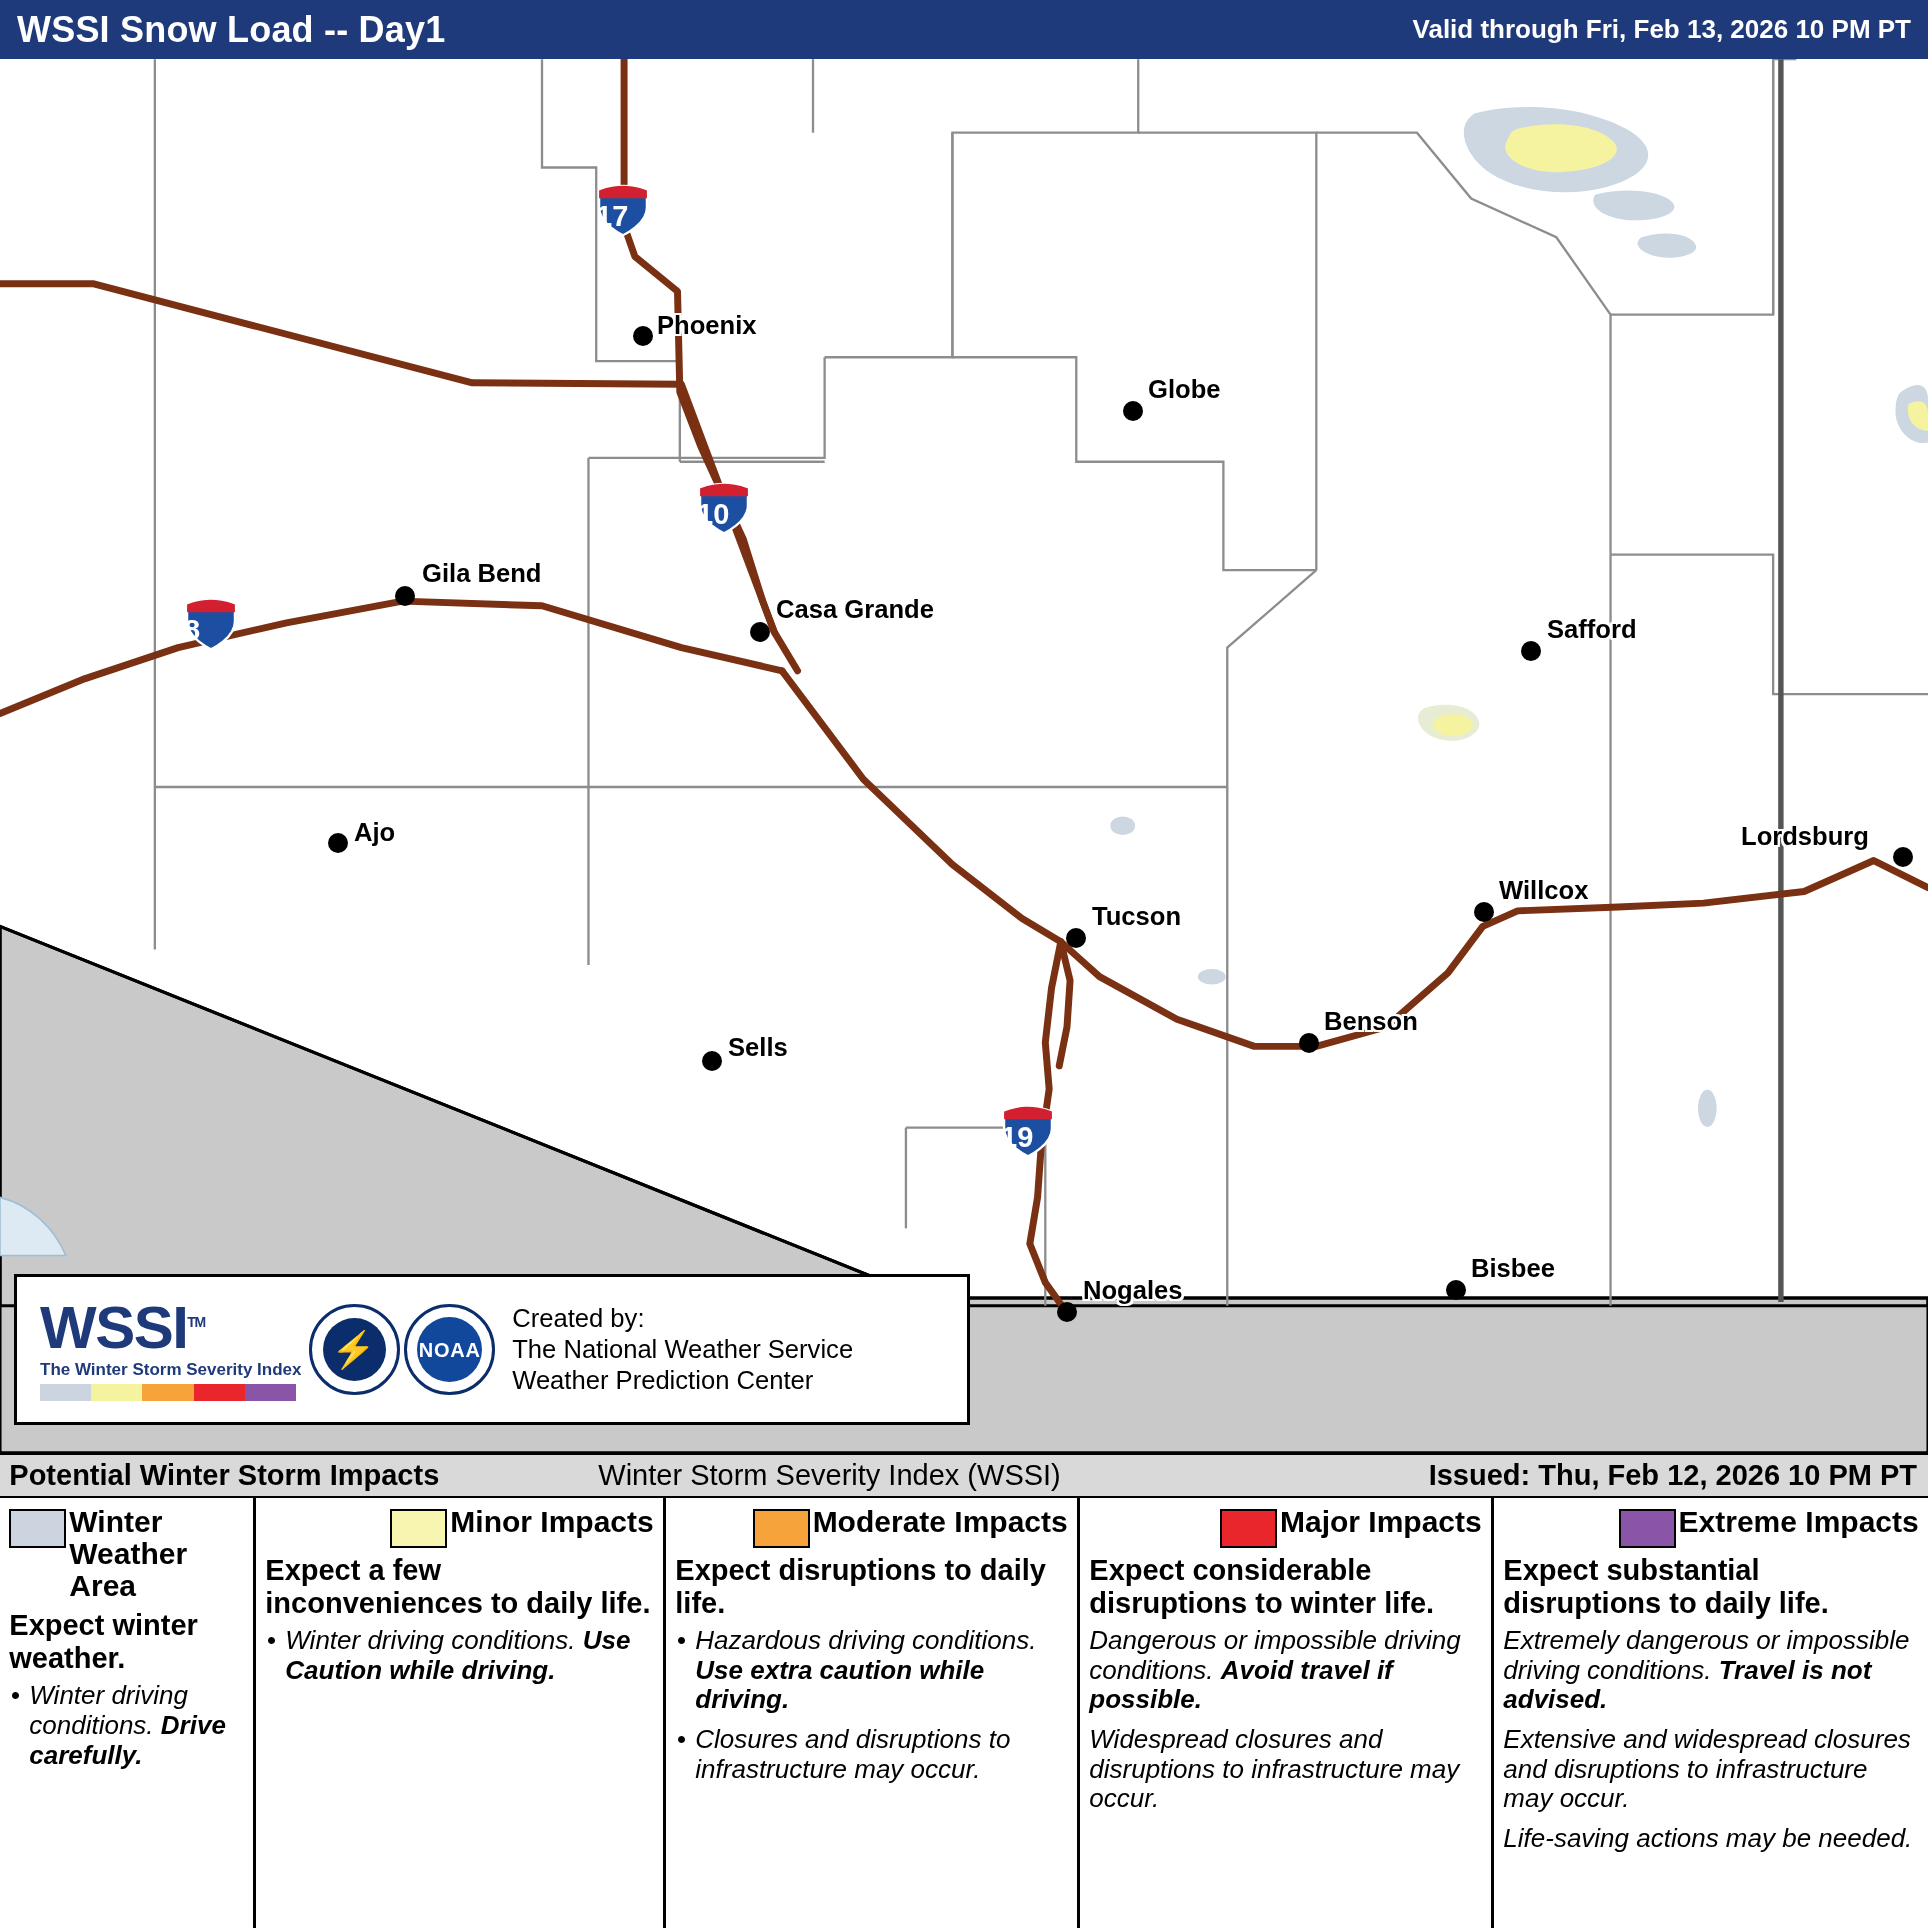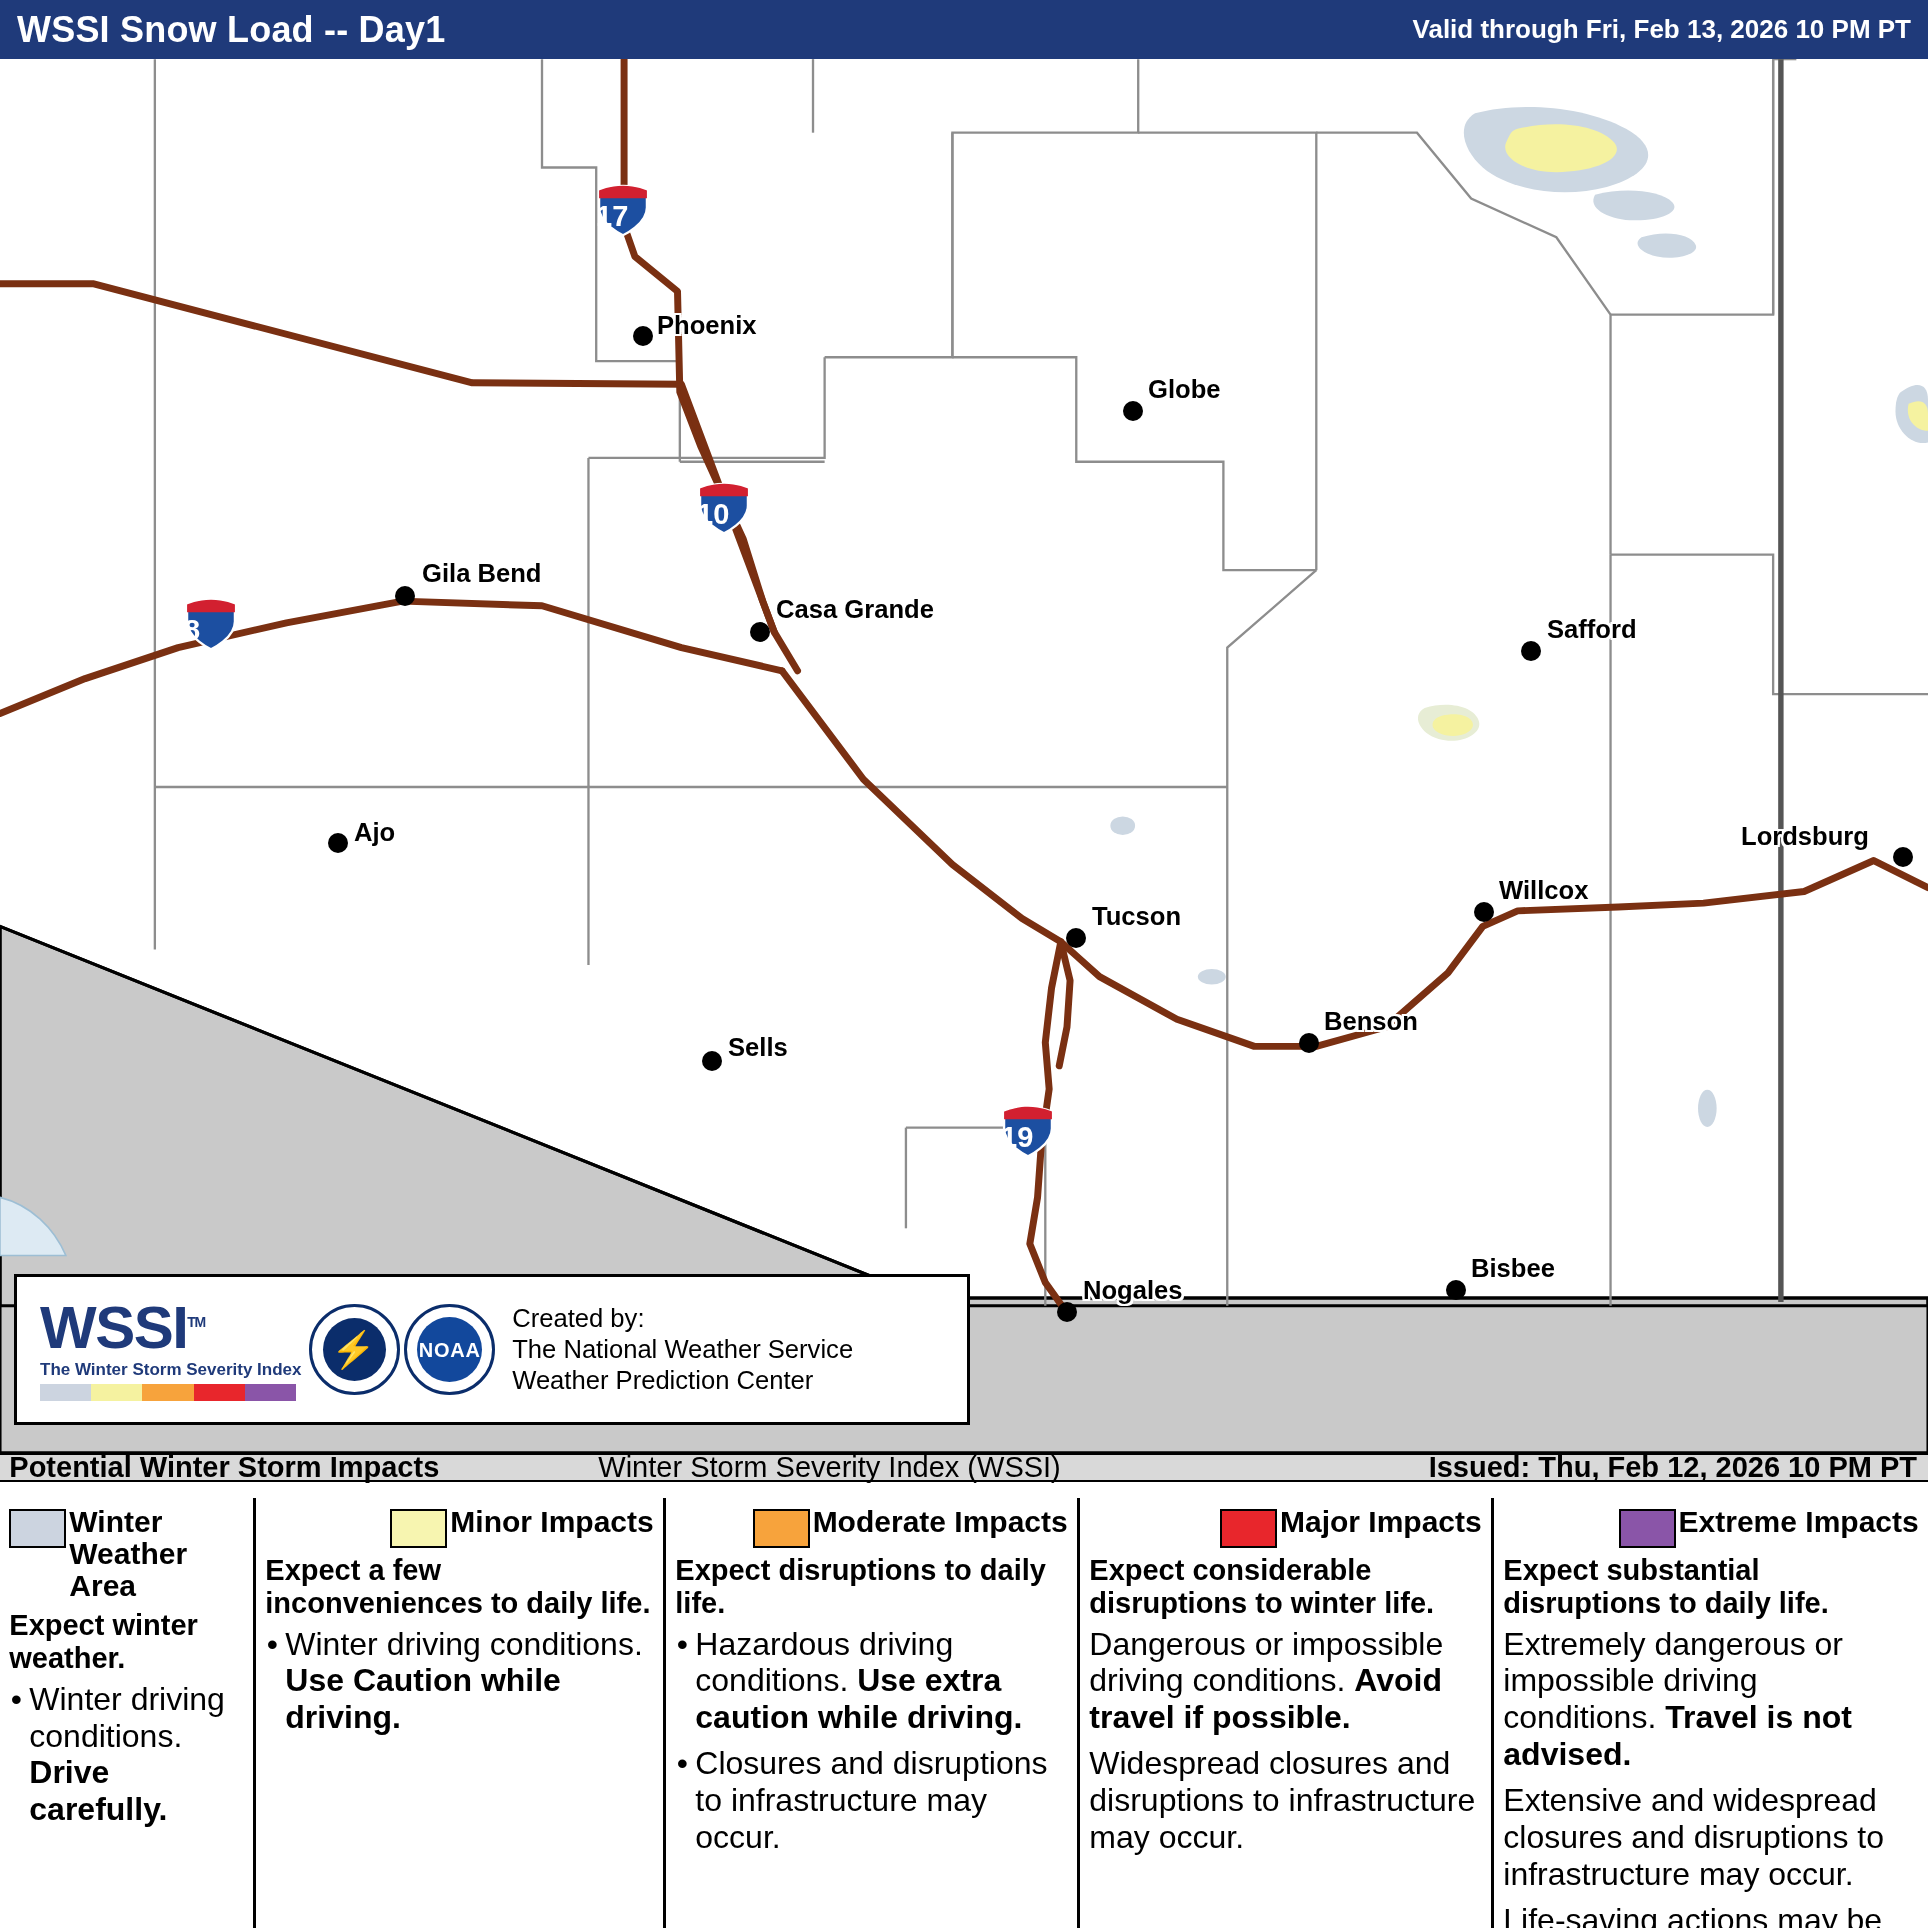--- a/index.html
+++ b/index.html
@@ -182,21 +182,21 @@
     color: #000000;
     line-height: 1.22;
   }
 
   
   #impacts-bar {
     position: absolute;
     left: 0;
     top: 1453px;
     width: 1928px;
-    height: 29px;
+    height: 45px;
     background: #d9d9d9;
     border-top: 2.3px solid #000;
     border-bottom: 2.3px solid #000;
     box-sizing: border-box;
     display: flex;
     align-items: center;
   }
   #impacts-bar .left {
     font-size: 29px;
     font-weight: bold;
@@ -263,25 +263,26 @@
     font-weight: bold;
     margin-top: 6.2px;
     line-height: 1.13;
   }
   .legend-bullets {
     margin: 6.2px 0 0 0;
     padding: 0;
     list-style: none;
   }
   .legend-bullets li {
-    font-size: 32px;
+    font-size: 26px;
     line-height: 1.15;
     margin-bottom: 9.3px;
     position: relative;
     padding-left: 20px;
+    font-style: italic;
   }
   .legend-bullets li:before {
     content: "\2022";
     position: absolute;
     left: 1.5px;
     top: 0;
   }
   .legend-bullets li.nobullet { padding-left: 0; }
   .legend-bullets li.nobullet:before { content: ""; }
   .legend-bullets b { font-weight: bold; }

